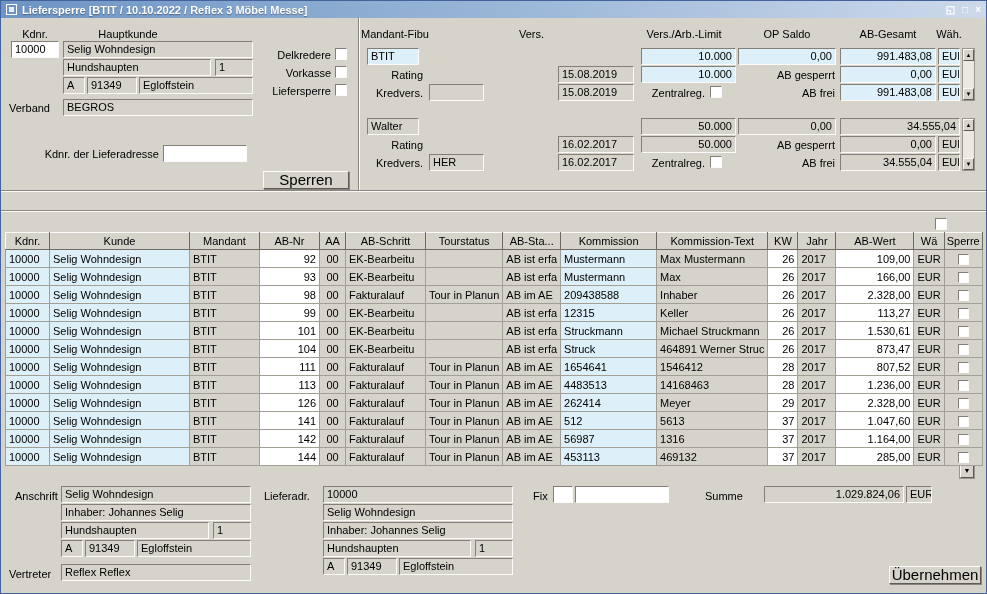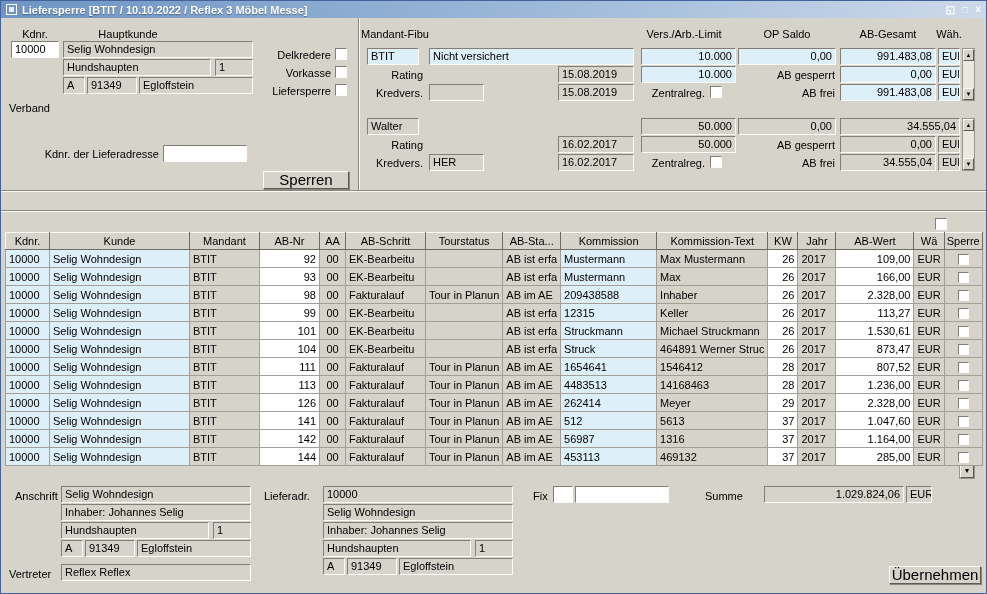--- a/index.html
+++ b/index.html
@@ -92,37 +92,38 @@
   <div class="f gray" style="left:138px;top:76px;width:114px">Egloffstein</div>
 
   <span class="lbl r" style="left:250px;top:48px;width:80px">Delkredere</span>
   <div class="cb" style="left:334px;top:47px"></div>
   <span class="lbl r" style="left:250px;top:66px;width:80px">Vorkasse</span>
   <div class="cb" style="left:334px;top:65px"></div>
   <span class="lbl r" style="left:250px;top:84px;width:80px">Liefersperre</span>
   <div class="cb" style="left:334px;top:83px"></div>
 
   <span class="lbl" style="left:8px;top:101px">Verband</span>
+  <div class="f gray" style="left:62px;top:98px;width:190px">BEGROS</div>
 
   <span class="lbl r" style="left:28px;top:147px;width:130px">Kdnr. der Lieferadresse</span>
   <div class="f" style="left:162px;top:144px;width:84px"></div>
 
   <div class="btn" style="left:262px;top:170px;width:86px">Sperren</div>
 
   <div class="groove-v" style="left:357px;top:17px;height:173px"></div>
   <div class="groove-h" style="left:0;top:189px;width:987px"></div>
 
   <span class="lbl c" style="left:360px;top:27px;width:66px">Mandant-Fibu</span>
+  <span class="lbl c" style="left:428px;top:27px;width:205px">Vers.</span>
   <span class="lbl c" style="left:630px;top:27px;width:106px">Vers./Arb.-Limit</span>
   <span class="lbl c" style="left:737px;top:27px;width:98px">OP Saldo</span>
   <span class="lbl c" style="left:839px;top:27px;width:96px">AB-Gesamt</span>
   <span class="lbl c" style="left:929px;top:27px;width:38px">Wäh.</span>
 
   <div class="f cyan" style="left:366px;top:47px;width:52px">BTIT</div>
-  <div class="f cyan" style="left:428px;top:47px;width:205px">Nicht versichert</div>
   <div class="f cyan r" style="left:640px;top:47px;width:95px">10.000</div>
   <div class="f cyan r" style="left:737px;top:47px;width:98px">0,00</div>
   <div class="f cyan r" style="left:839px;top:47px;width:96px">991.483,08</div>
   <div class="f cyan" style="left:937px;top:47px;width:22px">EUR</div>
 
   <span class="lbl r" style="left:360px;top:68px;width:62px">Rating</span>
   <div class="f gray" style="left:557px;top:65px;width:76px">15.08.2019</div>
   <div class="f cyan r" style="left:640px;top:65px;width:95px">10.000</div>
   <span class="lbl r" style="left:756px;top:68px;width:78px">AB gesperrt</span>
   <div class="f cyan r" style="left:839px;top:65px;width:96px">0,00</div>

